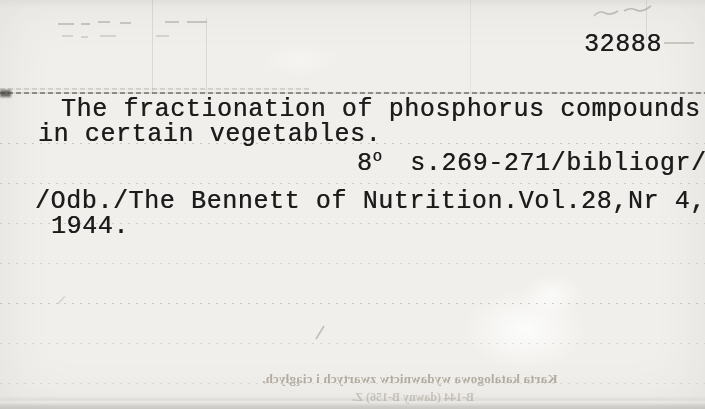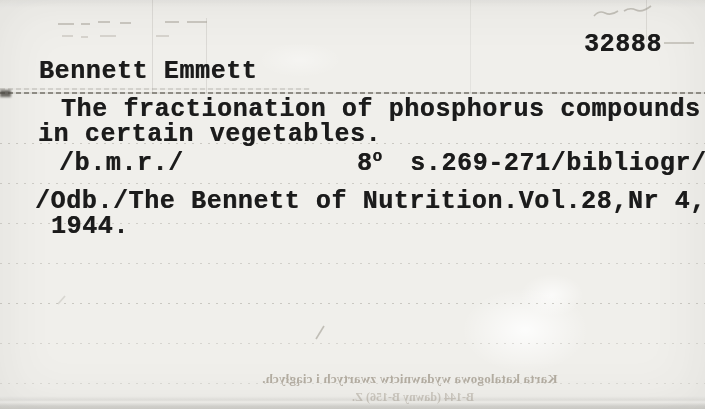--- a/index.html
+++ b/index.html
@@ -9,21 +9,21 @@
       radial-gradient(90px 60px at 525px 330px, rgba(255,255,255,.85), rgba(255,255,255,0) 70%),
       radial-gradient(45px 30px at 552px 295px, rgba(255,255,255,.7), rgba(255,255,255,0) 70%),
       radial-gradient(60px 25px at 300px 60px, rgba(255,255,255,.35), rgba(255,255,255,0) 70%),
       linear-gradient(180deg,#e7e6e2 0px,#f0efeb 8px,#f0efeb 396px,#e3e2de 400px,#f2f1ed 402px,#d6d5d1 406px,#cfcec9 409px),
       #efeeea;
     box-shadow:inset 0 0 55px rgba(70,68,60,.08);
     font-family:"Liberation Mono","DejaVu Sans Mono",monospace;
   }
   
   .tw{
-    position:absolute;font-weight:700;font-size:25px;line-height:1.08;
+    position:absolute;font-weight:400;font-size:25px;line-height:1.08;
     letter-spacing:.6px;color:#1b1b1b;white-space:pre;
     text-shadow:.4px .3px 0 rgba(25,25,25,.6), -.2px 0 0 rgba(25,25,25,.35);
   }
   .sup{font-size:16px;position:relative;top:-9px;letter-spacing:0;}
   .spacer{display:inline-block;width:28px;}
   
   .rule{position:absolute;left:0;width:705px;height:1px;
     background:repeating-linear-gradient(90deg,rgba(150,147,138,.85) 0 2px,rgba(150,147,138,0) 2px 8px);}
   .rule-heavy{position:absolute;left:0;width:705px;height:2px;
     background:repeating-linear-gradient(90deg,rgba(125,122,114,.85) 0 5px,rgba(125,122,114,.15) 5px 8px);}
@@ -54,26 +54,24 @@
   <div class="rule" style="top:143px;opacity:.5;"></div>
   <div class="rule" style="top:183px;opacity:.45;"></div>
   <div class="rule" style="top:223px;opacity:.42;"></div>
   <div class="rule" style="top:263px;opacity:.4;"></div>
   <div class="rule" style="top:303px;opacity:.5;"></div>
   <div class="rule" style="top:343px;opacity:.33;"></div>
   <div class="rule" style="top:383px;opacity:.28;"></div>
 
   <div class="tw" style="left:584px;top:31px;">32888</div>
 
-  <div class="tw" style="left:39px;top:58px;">Bennett Emmett</div>
 
   <div class="tw" style="left:61px;top:96px;text-align:center;">The fractionation of phosphorus compounds</div>
   <div class="tw" style="left:38px;top:121px;text-align:center;">in certain vegetables.</div>
 
-  <div class="tw" style="left:59px;top:150px;">/b.m.r./</div>
 
   <div class="tw" style="left:357px;top:150px;"><span>8</span><span class="sup">o</span><span class="spacer"></span><span>s.269-271/bibliogr/</span></div>
 
   <div class="tw" style="left:35px;top:188px;">/Odb./The Bennett of Nutrition.Vol.28,Nr 4,</div>
   <div class="tw" style="left:51px;top:213px;">1944.</div>
 
   <div class="bleed" style="left:262px;top:371px;font-size:13px;letter-spacing:.2px;">Karta katalogowa wydawnictw zwartych i ciągłych.</div>
   <div class="bleed" style="left:352px;top:390px;font-size:12px;opacity:.6;">B-144 (dawny B-156) Z.</div>
 
   <svg class="pencil-svg" width="705" height="409" viewBox="0 0 705 409">

